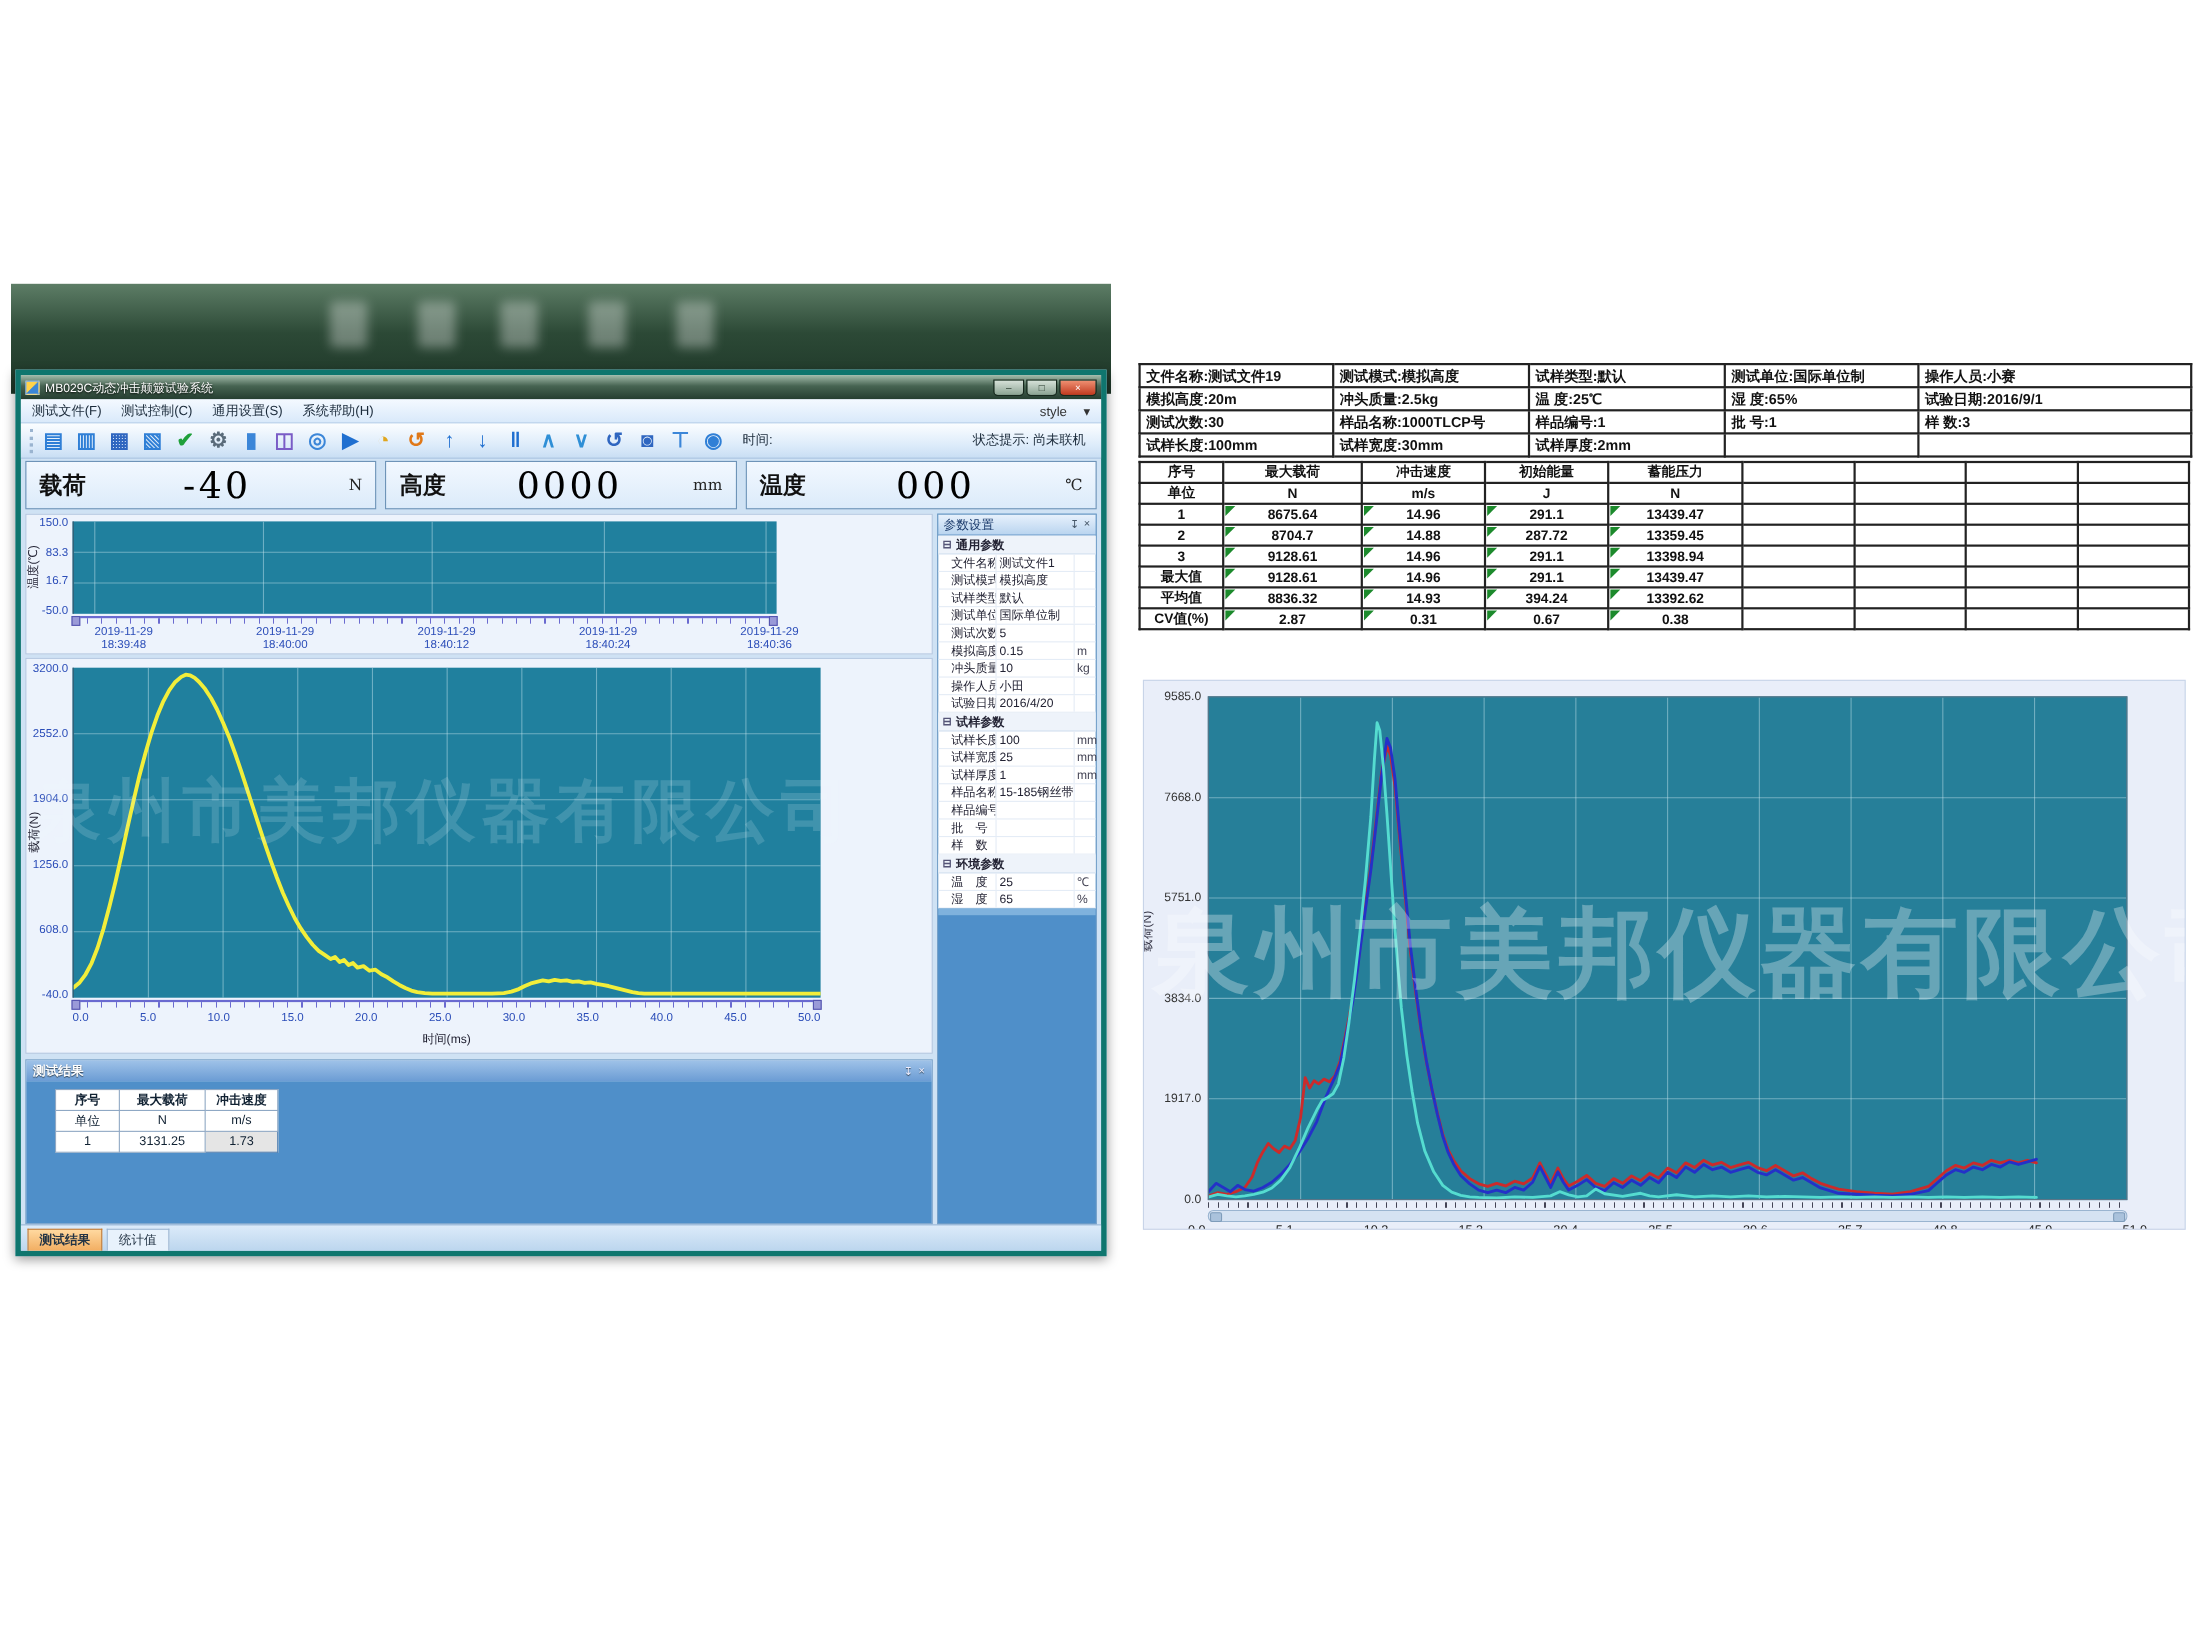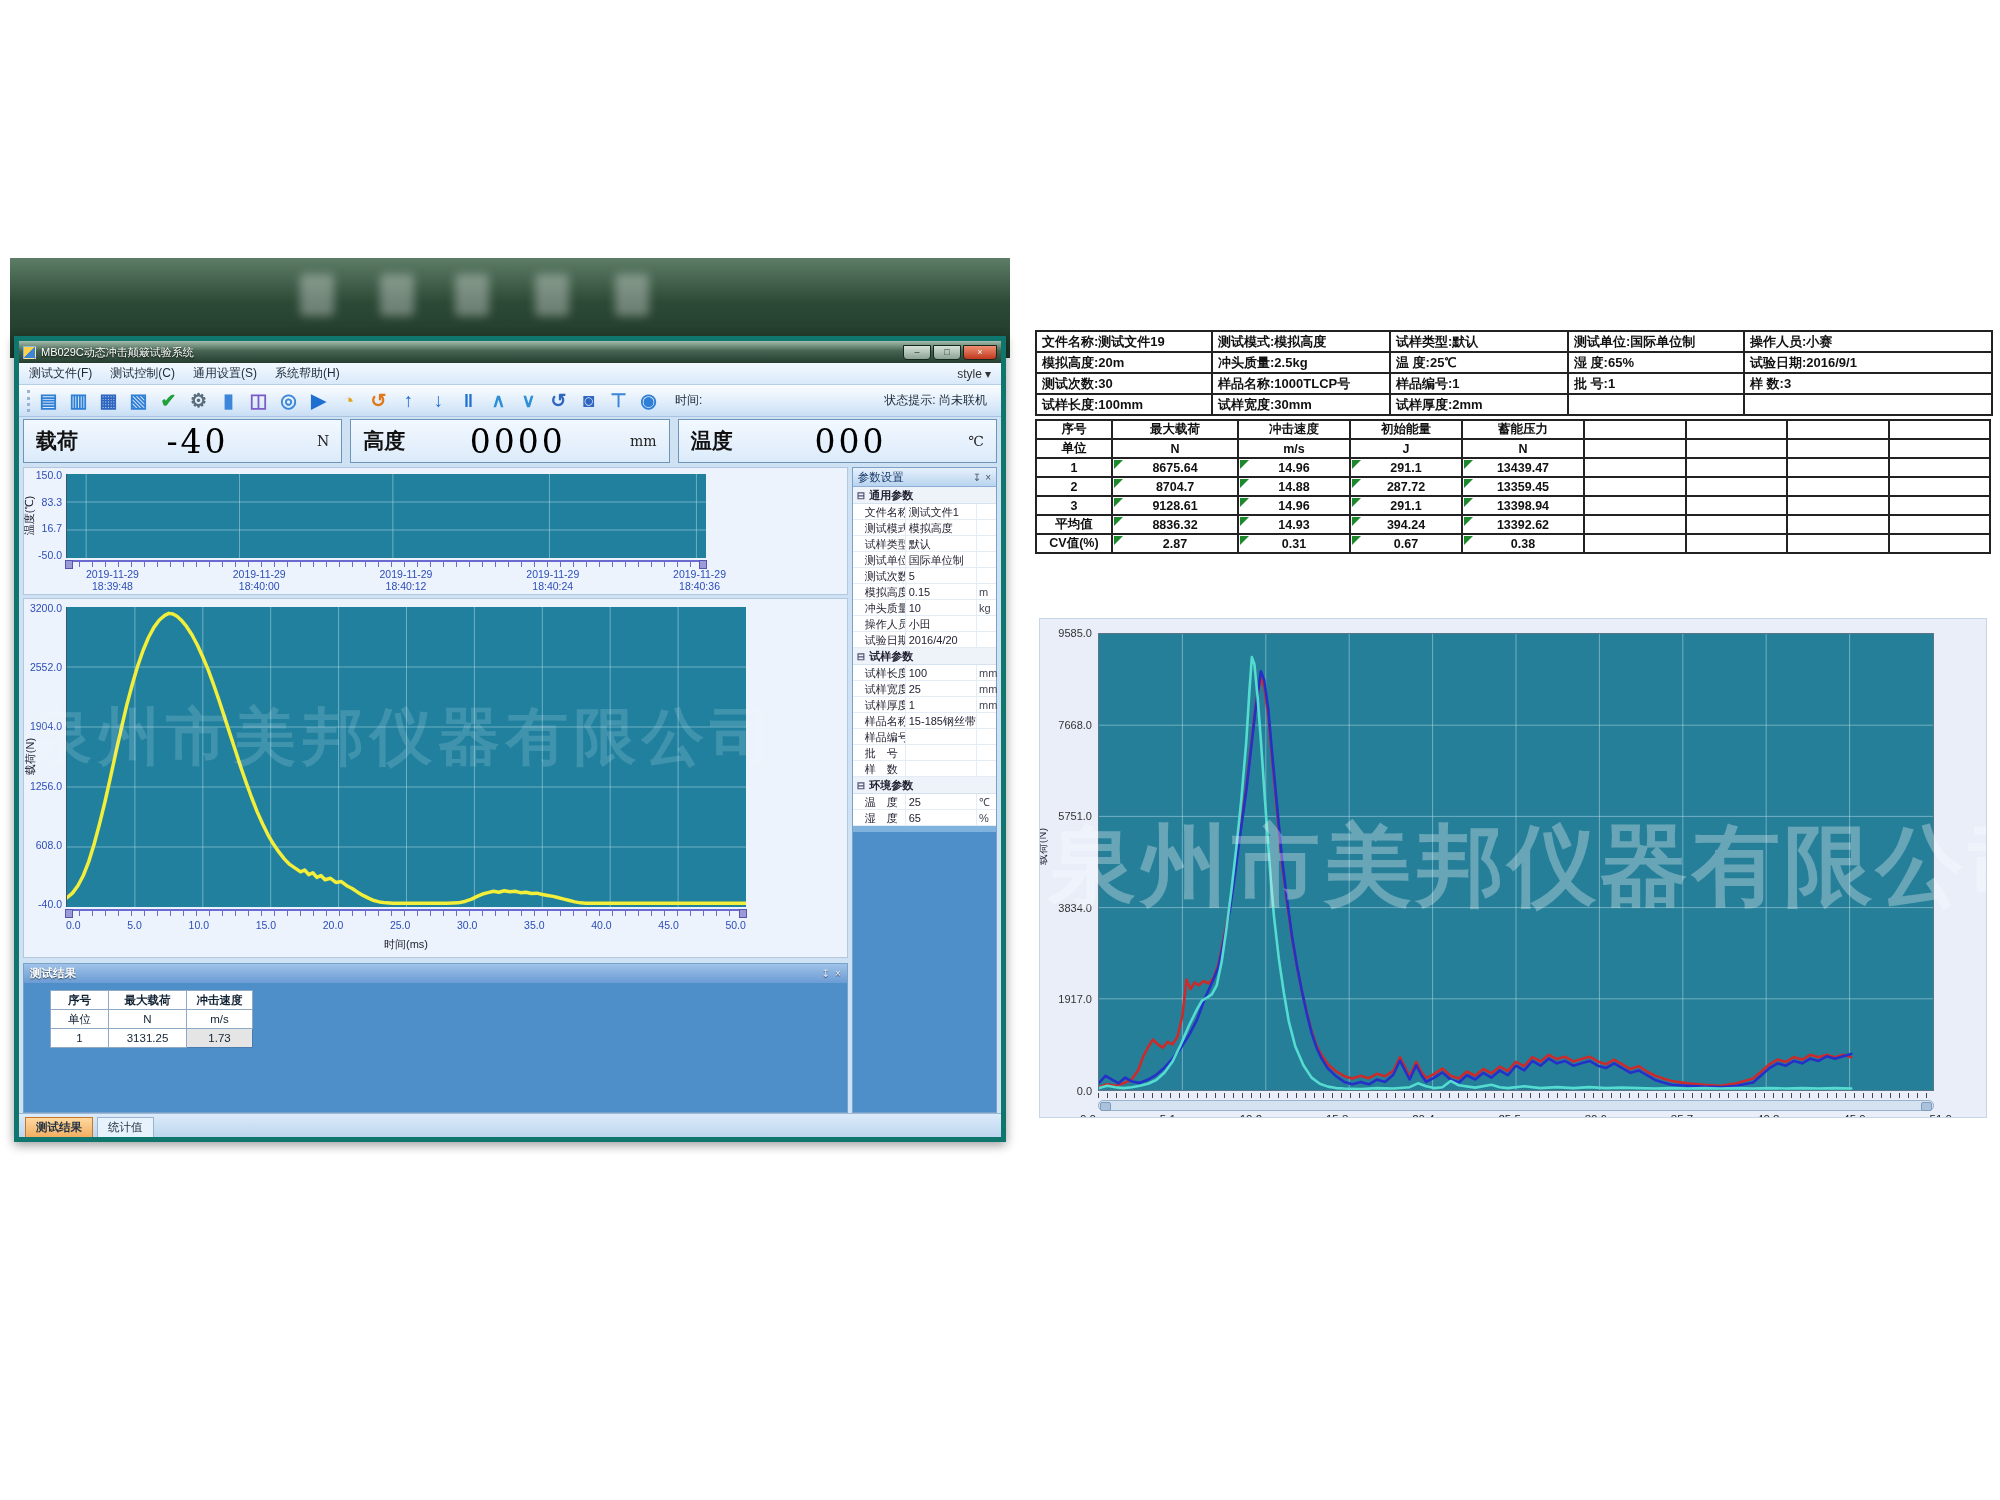--- a/index.html
+++ b/index.html
@@ -20,21 +20,21 @@
   .app-icon { width:13px; height:13px; border:1px solid rgba(255,255,255,0.4);
     background:linear-gradient(135deg,#ffd24a 0 50%, #3b86d8 50% 100%); }
   .title-text { color:#fff; font-size:11px; text-shadow:0 1px 2px #000; }
   .win-controls { margin-left:auto; display:flex; gap:2px; }
   .win-btn { width:28px; height:15px; border:1px solid #16281d; border-radius:0 0 4px 4px;
     background:linear-gradient(180deg,#d6e1d8,#8ba393); font-size:9px; line-height:12px; text-align:center; color:#1c2e22; }
   .win-btn.close { width:34px; background:linear-gradient(180deg,#ef9072,#c0391f); color:#fff; }
 
   .menubar { height:22px; background:linear-gradient(180deg,#f4f9ff,#d9e9fa); border-bottom:1px solid #b6cde8;
     display:flex; align-items:center; gap:18px; padding:0 10px; font-size:12px; color:#1a2a3a; }
-  .menu-right { margin-left:auto; font-size:12px; color:#333; display:flex; align-items:center; gap:3px; }
+  .menu-right { margin-left:auto; font-size:12px; color:#333; display:flex; align-items:center; gap:15px; }
 
   .toolbar { height:32px; background:linear-gradient(180deg,#fbfdff,#dcebfa 65%,#c9def4); border-bottom:1px solid #a9c4e2;
     display:flex; align-items:center; gap:7px; padding:0 8px; }
   .tool-handle { width:3px; height:22px; border-left:3px dotted #9ab4d0; }
   .tool-icon { font-size:19px; line-height:24px; width:23px; text-align:center; font-weight:bold; }
   .toolbar-time { font-size:12px; color:#1a2a3a; margin-left:8px; }
   .toolbar-status { margin-left:auto; font-size:12px; color:#1a2a3a; padding-right:6px; }
 
   .readout-row { height:48px; display:flex; gap:8px; padding:2px 4px; }
   .readout { flex:1; background:linear-gradient(180deg,#f2f8ff,#dcebfa); border:1px solid #6e94b8;
@@ -563,20 +563,31 @@
             <td></td>
             <td></td>
             <td></td>
           </tr>
           <tr>
             <td>3</td>
             <td class="tri">9128.61</td>
             <td class="tri">14.96</td>
             <td class="tri">291.1</td>
             <td class="tri">13398.94</td>
+            <td></td>
+            <td></td>
+            <td></td>
+            <td></td>
+          </tr>
+          <tr>
+            <td>最大值</td>
+            <td class="tri">9128.61</td>
+            <td class="tri">14.96</td>
+            <td class="tri">291.1</td>
+            <td class="tri">13439.47</td>
             <td></td>
             <td></td>
             <td></td>
             <td></td>
           </tr>
           <tr>
             <td>平均值</td>
             <td class="tri">8836.32</td>
             <td class="tri">14.93</td>
             <td class="tri">394.24</td>

